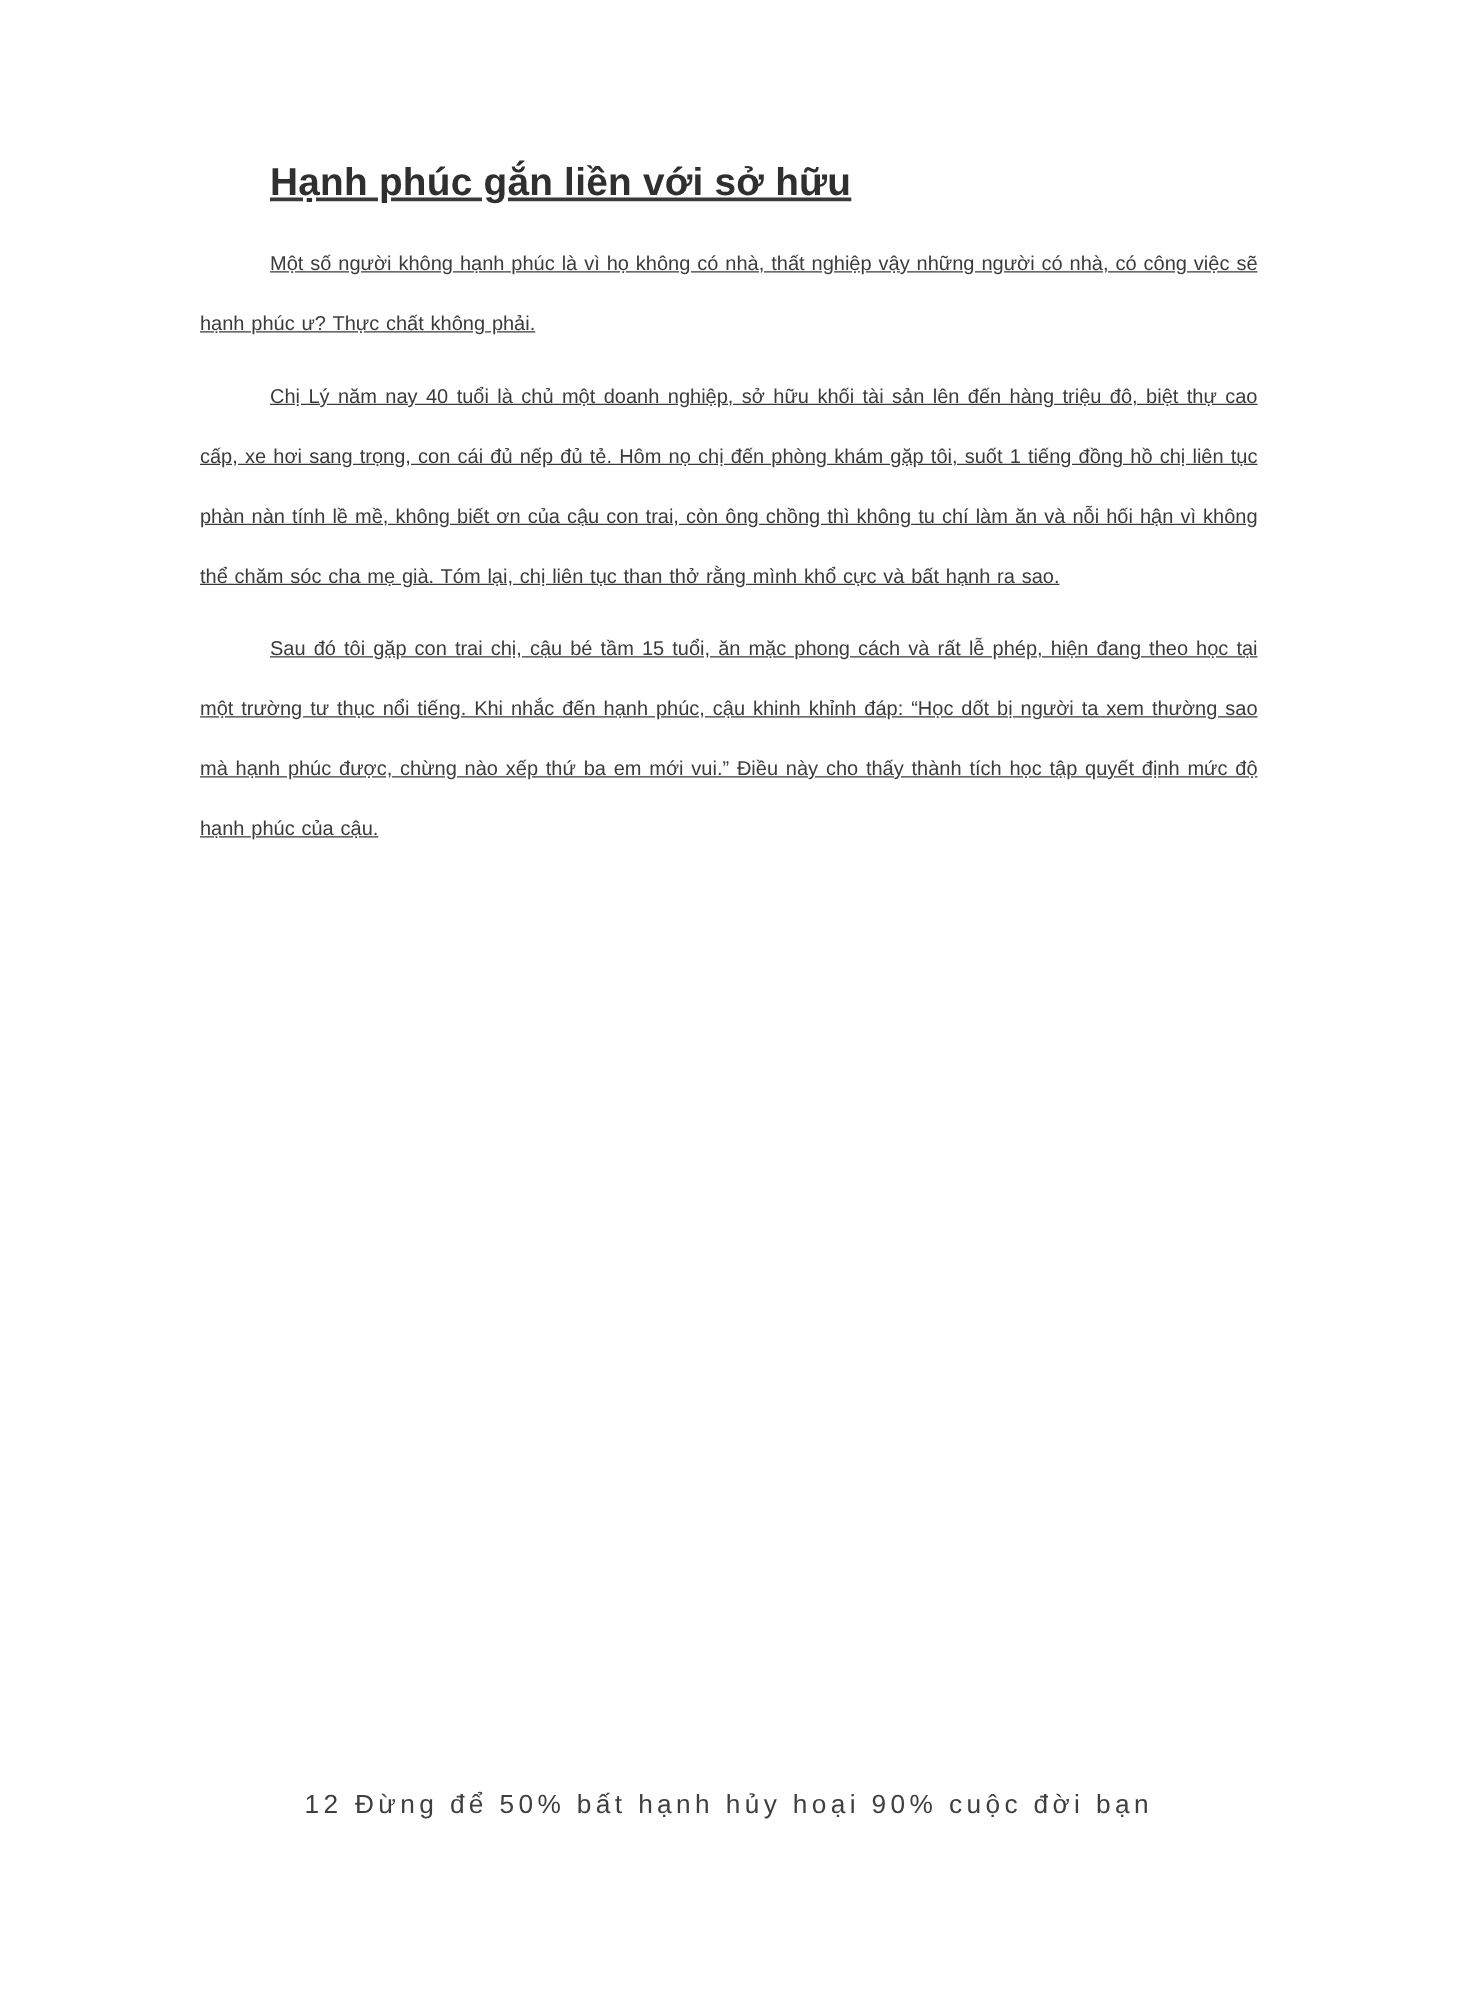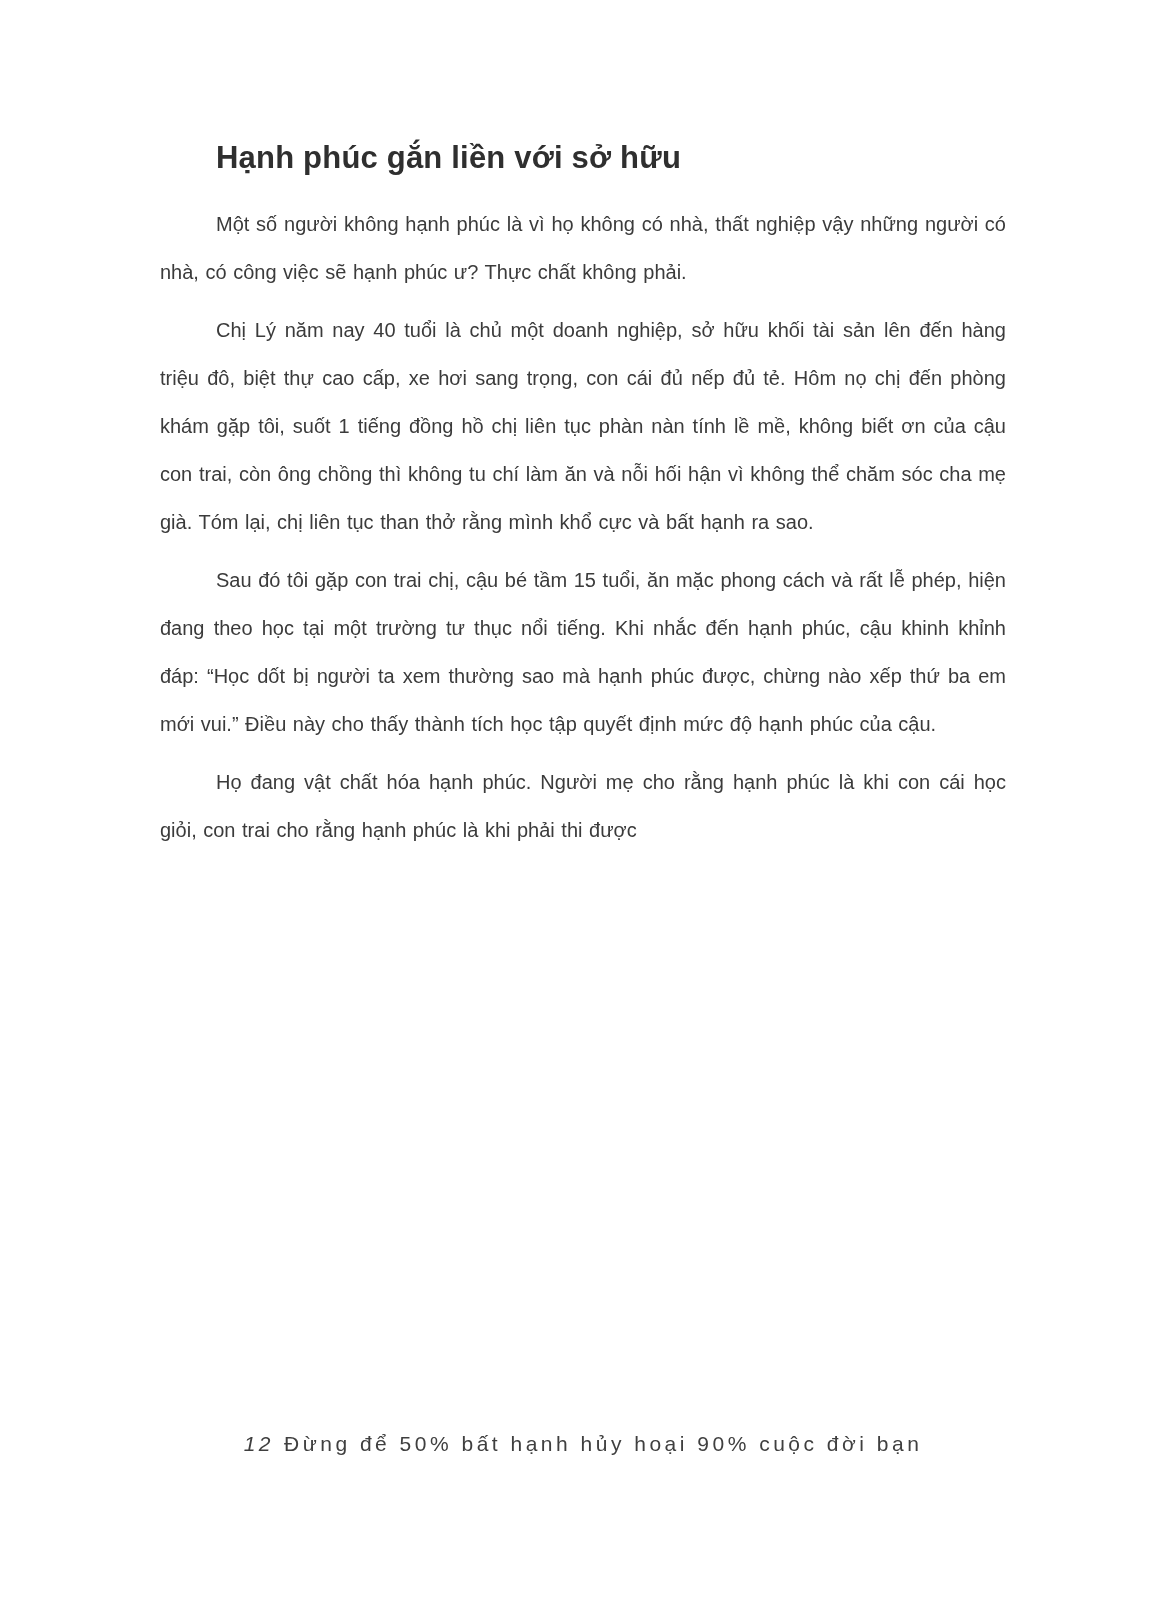--- a/index.html
+++ b/index.html
@@ -18,65 +18,64 @@
   .page {
     position: absolute;
     top: 0;
     left: 0;
     width: 1166px;
     height: 1607px;
     background: #ffffff;
   }
   .content {
     position: absolute;
-    top: 140px;
+    top: 128px;
     left: 160px;
     width: 846px;
+    text-decoration: underline;
   }
   .chapter-title {
     font-size: 31px;
     font-weight: 700;
     color: #2f2f2f;
     margin: 0 0 24px 56px;
     letter-spacing: 0.2px;
   }
   .para {
-    font-size: 20px;
+    font-size: 16px;
     line-height: 48px;
     text-align: justify;
     text-indent: 56px;
     color: #3b3b3b;
     margin: 0 0 10px 0;
     word-spacing: 1px;
   }
   .footer {
     position: absolute;
     top: 1432px;
     left: 160px;
     width: 846px;
     text-align: center;
     font-size: 21px;
     color: #3f3f3f;
     letter-spacing: 3.5px;
     white-space: nowrap;
   }
   .footer .page-number {
     margin-right: 10px;
-    font-style: italic;
   }
 </style>
 </head>
 <body>
 
 <div class="page">
   <div class="content">
     <h1 class="chapter-title">Hạnh phúc gắn liền với sở hữu</h1>
 
     <p class="para">Một số người không hạnh phúc là vì họ không có nhà, thất nghiệp vậy những người có nhà, có công việc sẽ hạnh phúc ư? Thực chất không phải.</p>
     <p class="para">Chị Lý năm nay 40 tuổi là chủ một doanh nghiệp, sở hữu khối tài sản lên đến hàng triệu đô, biệt thự cao cấp, xe hơi sang trọng, con cái đủ nếp đủ tẻ. Hôm nọ chị đến phòng khám gặp tôi, suốt 1 tiếng đồng hồ chị liên tục phàn nàn tính lề mề, không biết ơn của cậu con trai, còn ông chồng thì không tu chí làm ăn và nỗi hối hận vì không thể chăm sóc cha mẹ già. Tóm lại, chị liên tục than thở rằng mình khổ cực và bất hạnh ra sao.</p>
     <p class="para">Sau đó tôi gặp con trai chị, cậu bé tầm 15 tuổi, ăn mặc phong cách và rất lễ phép, hiện đang theo học tại một trường tư thục nổi tiếng. Khi nhắc đến hạnh phúc, cậu khinh khỉnh đáp: “Học dốt bị người ta xem thường sao mà hạnh phúc được, chừng nào xếp thứ ba em mới vui.” Điều này cho thấy thành tích học tập quyết định mức độ hạnh phúc của cậu.</p>
-    <p class="para">Họ đang vật chất hóa hạnh phúc. Người mẹ cho rằng hạnh phúc là khi con cái học giỏi, con trai cho rằng hạnh phúc là khi phải thi được</p>
   </div>
 
   <div class="footer">
     <span class="page-number">12</span><span>Đừng để 50% bất hạnh hủy hoại 90% cuộc đời bạn</span>
   </div>
 </div>
 
 </body></html>

